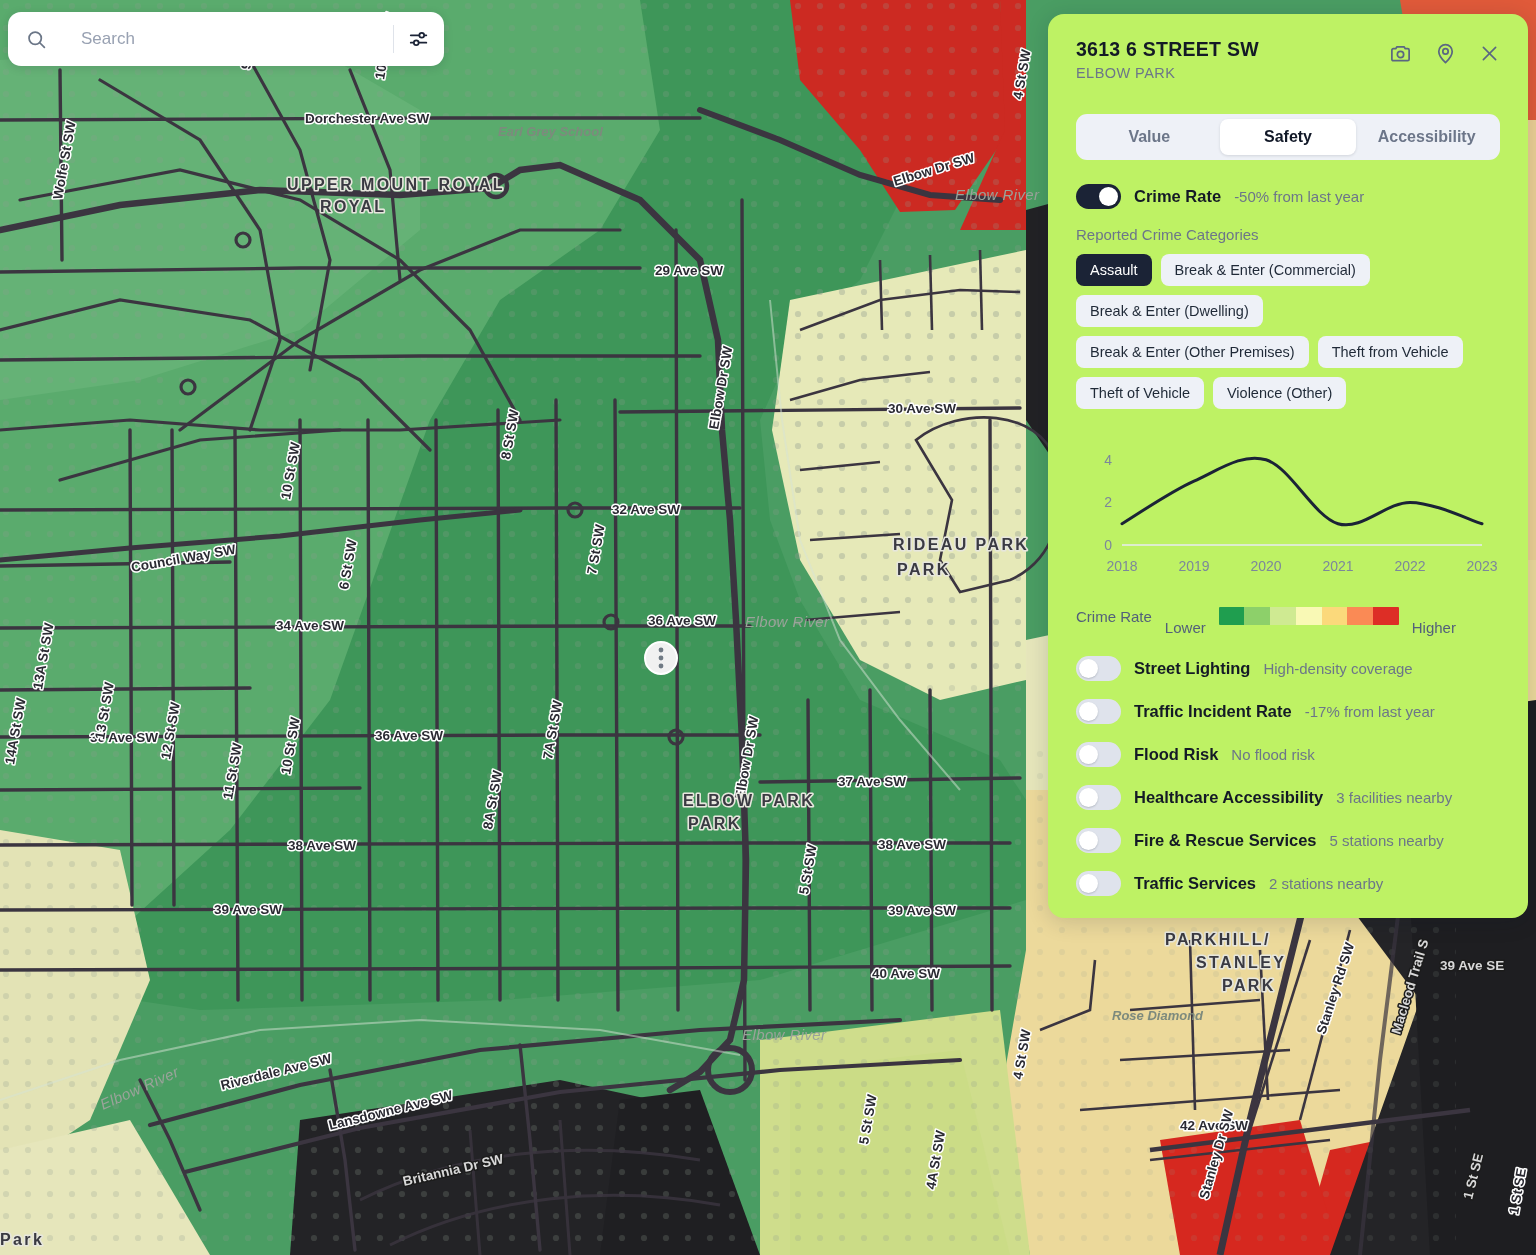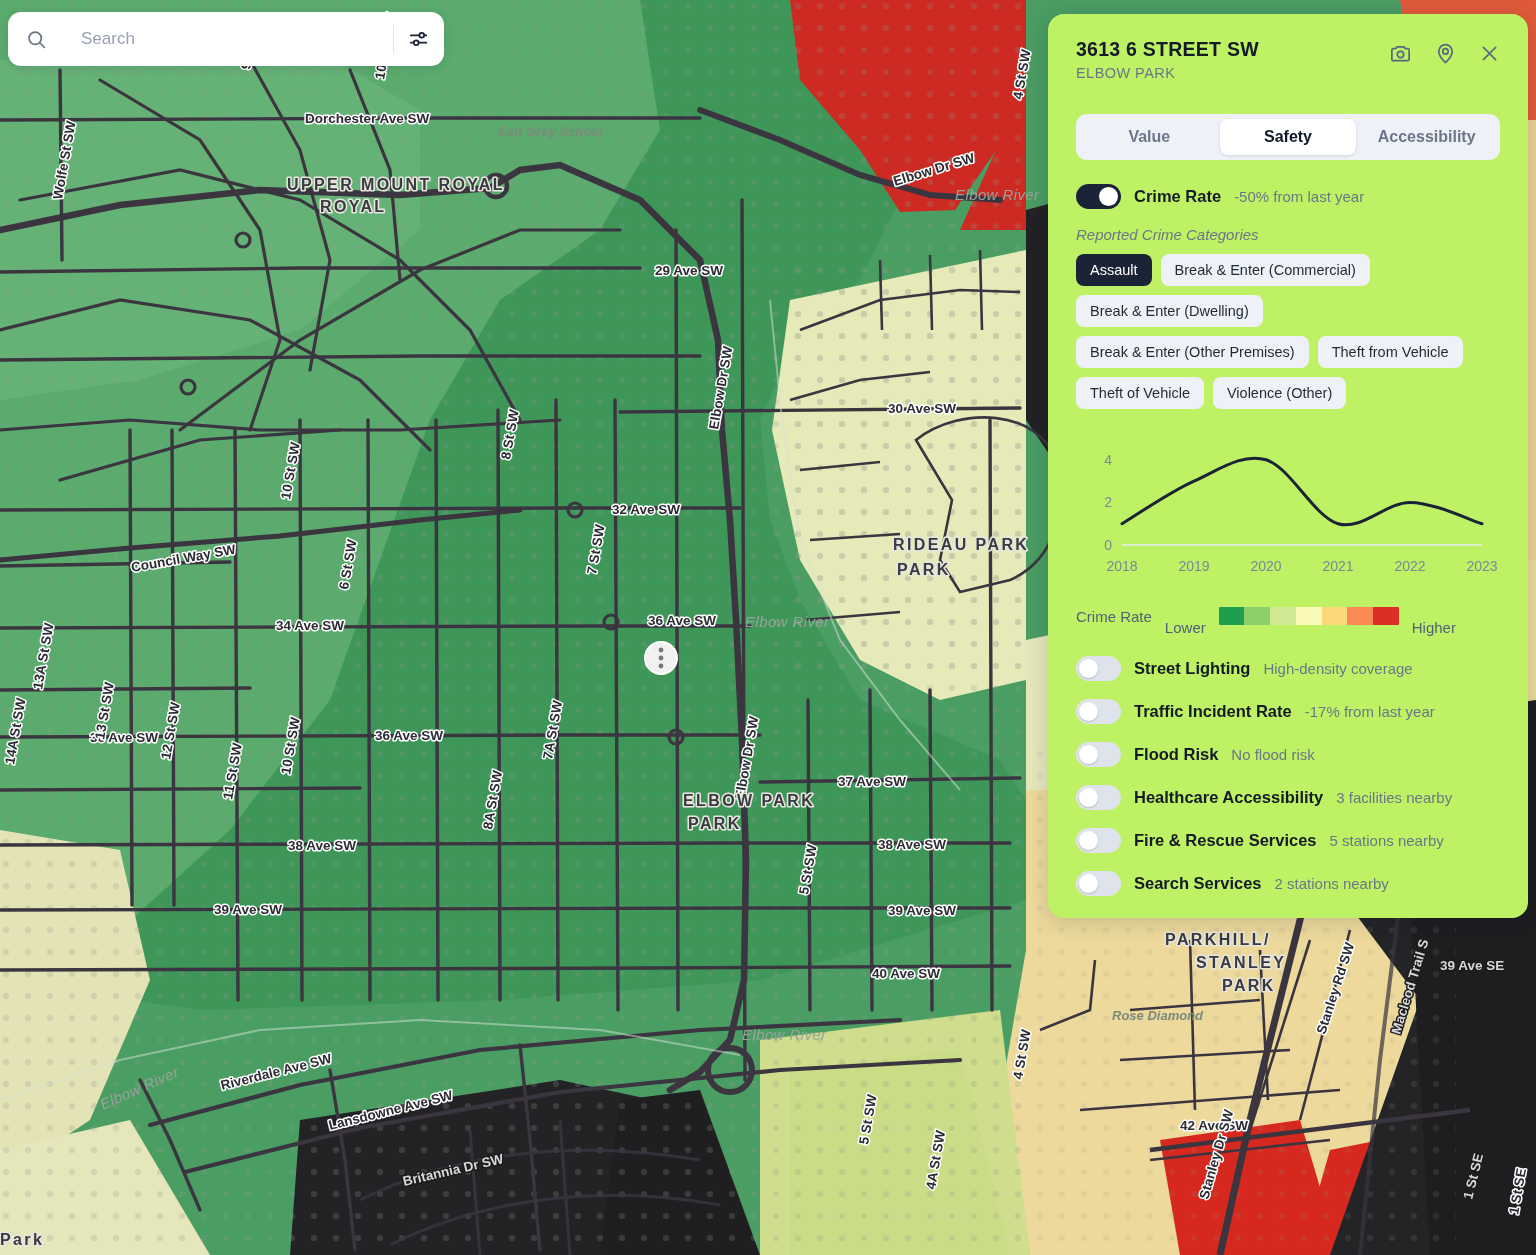--- a/index.html
+++ b/index.html
@@ -100,21 +100,21 @@
     content:""; position:absolute; top:3px; left:3px;
     width:19px; height:19px; border-radius:50%; background:#fff;
     box-shadow:0 1px 2px rgba(15,23,42,.2);
   }
   .tg.on { background:#1b2336; }
   .tg.on::after { left:23px; }
   .tg-name { font-size:16.5px; font-weight:700; color:#141a26; }
   .tg-meta { font-size:15px; color:#6c7689; font-weight:400; }
 
   .crime-head { margin-top:24px; }
-  .sec-label { font-size:15px; color:#6c7689; margin-top:17px;font-style:italic; }
+  .sec-label { font-size:15px; color:#6c7689; margin-top:17px; }
 
   .chips { display:flex; flex-wrap:wrap; gap:9px; margin-top:11px; }
   .chip {
     background:#eef1f7; color:#1f2937; border-radius:8px;
     padding:8px 14px; font-size:14.5px; font-weight:400;
     cursor:pointer; user-select:none; white-space:nowrap;
   }
   .chip.sel { background:#1b2336; color:#fff; }
 
   .chartwrap { margin-top:22px; height:150px; position:relative; }
@@ -496,17 +496,17 @@
       <span class="tg-name">Healthcare Accessibility</span>
       <span class="tg-meta">3 facilities nearby</span>
     </div>
     <div class="toggle-row">
       <span class="tg"></span>
       <span class="tg-name">Fire &amp; Rescue Services</span>
       <span class="tg-meta">5 stations nearby</span>
     </div>
     <div class="toggle-row">
       <span class="tg"></span>
-      <span class="tg-name">Search Services</span>
+      <span class="tg-name">Traffic Services</span>
       <span class="tg-meta">2 stations nearby</span>
     </div>
   </div>
 </div>
 
 </body></html>

